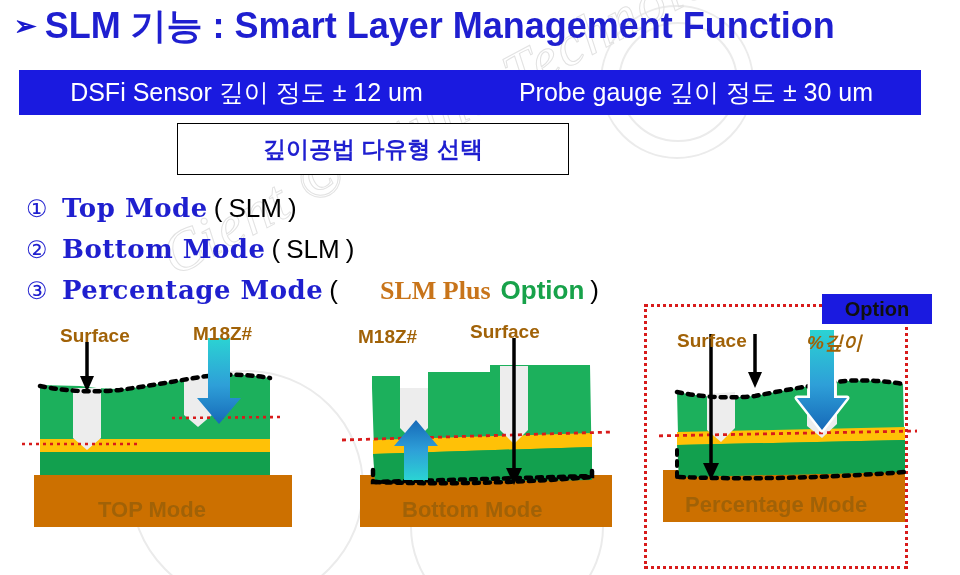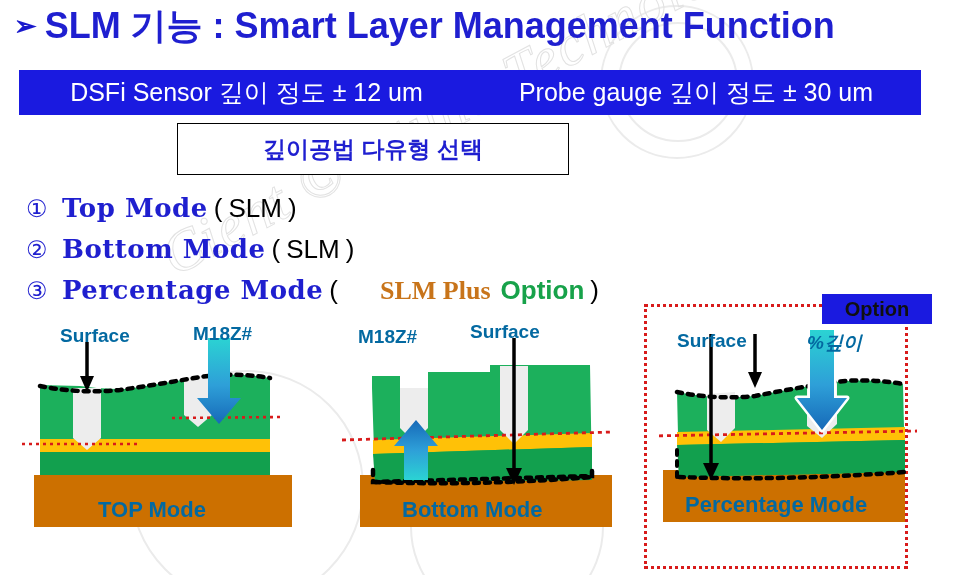--- a/index.html
+++ b/index.html
@@ -111,21 +111,21 @@
   .tag-option{color:#17a24a;font-weight:bold;font-family:"Liberation Sans",sans-serif;}
 
   
   .diagram{position:absolute;z-index:2;}
   #diagram-top{left:20px;top:320px;width:300px;height:235px;}
   #diagram-bottom{left:340px;top:320px;width:300px;height:235px;}
   #diagram-pct{left:655px;top:320px;width:290px;height:235px;}
 
   .dia-label{
     position:absolute;
-    font-size:19px;font-weight:bold;color:#0369a1;
+    font-size:19px;font-weight:bold;color:#a16207;
     white-space:nowrap;
     font-family:"Liberation Sans", sans-serif;
   }
 
   .pct-frame{
     position:absolute;
     left:644px;top:304px;width:258px;height:259px;
     border:3px dotted #d81b1b;
     z-index:1;
   }

